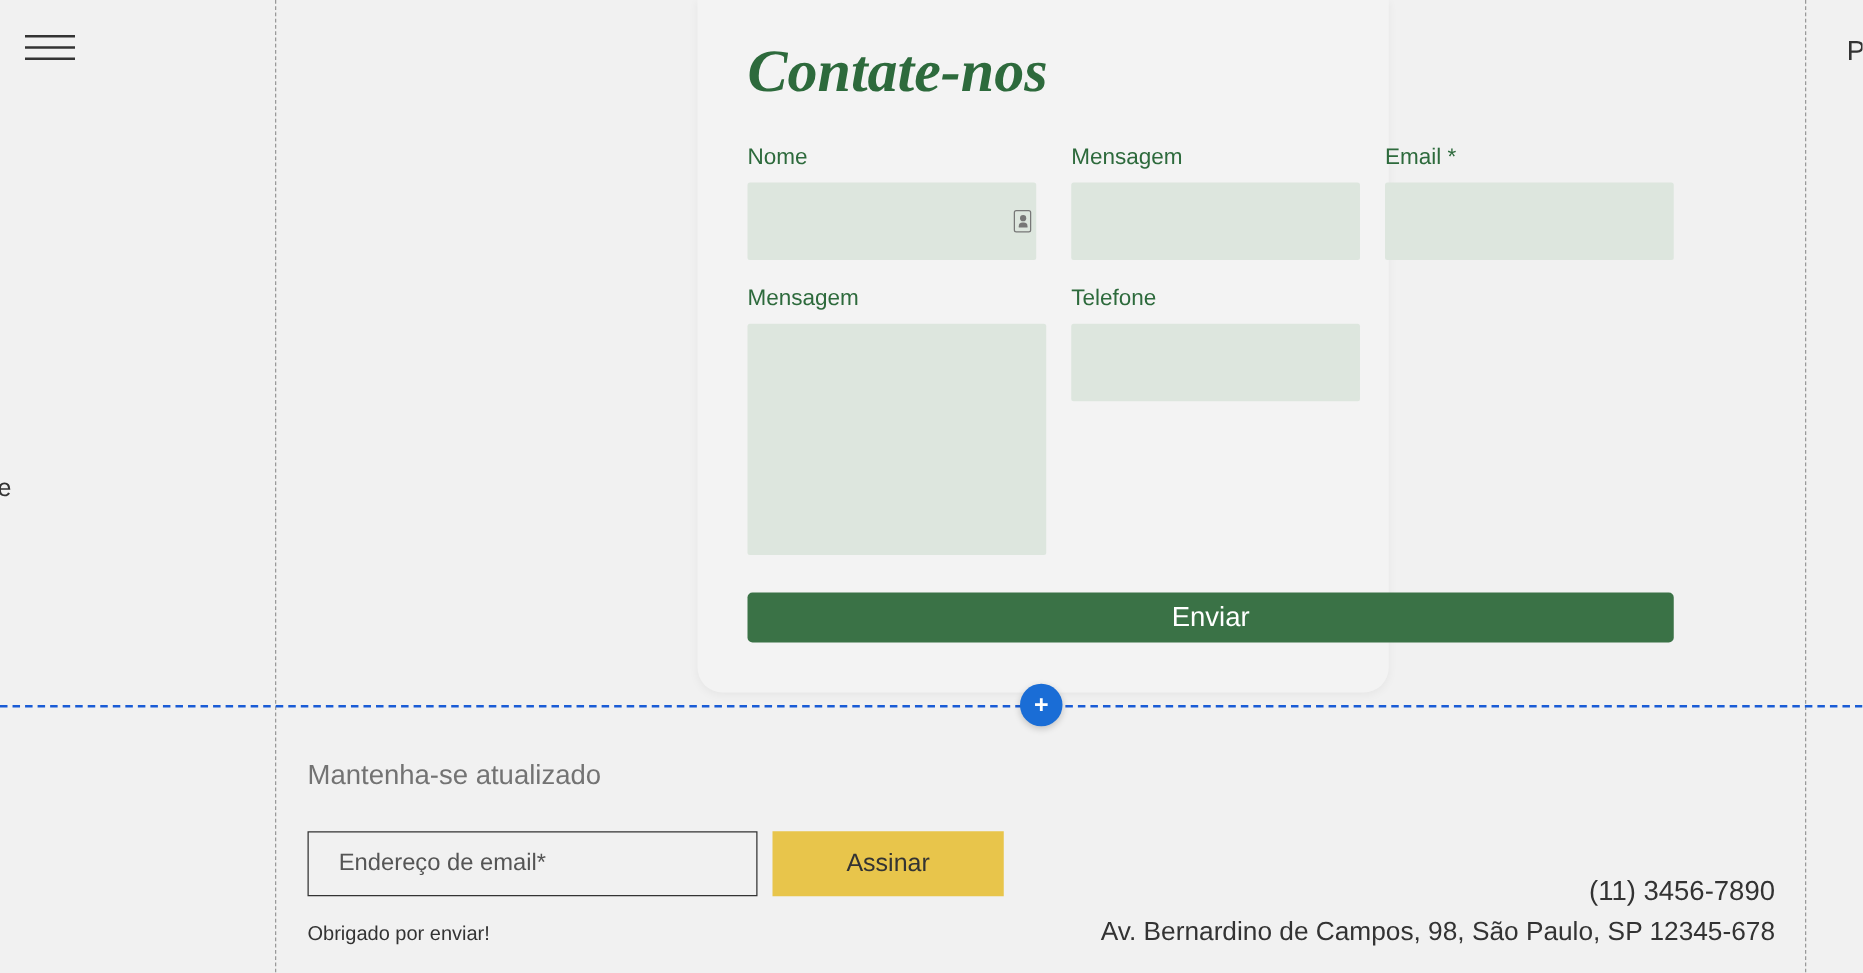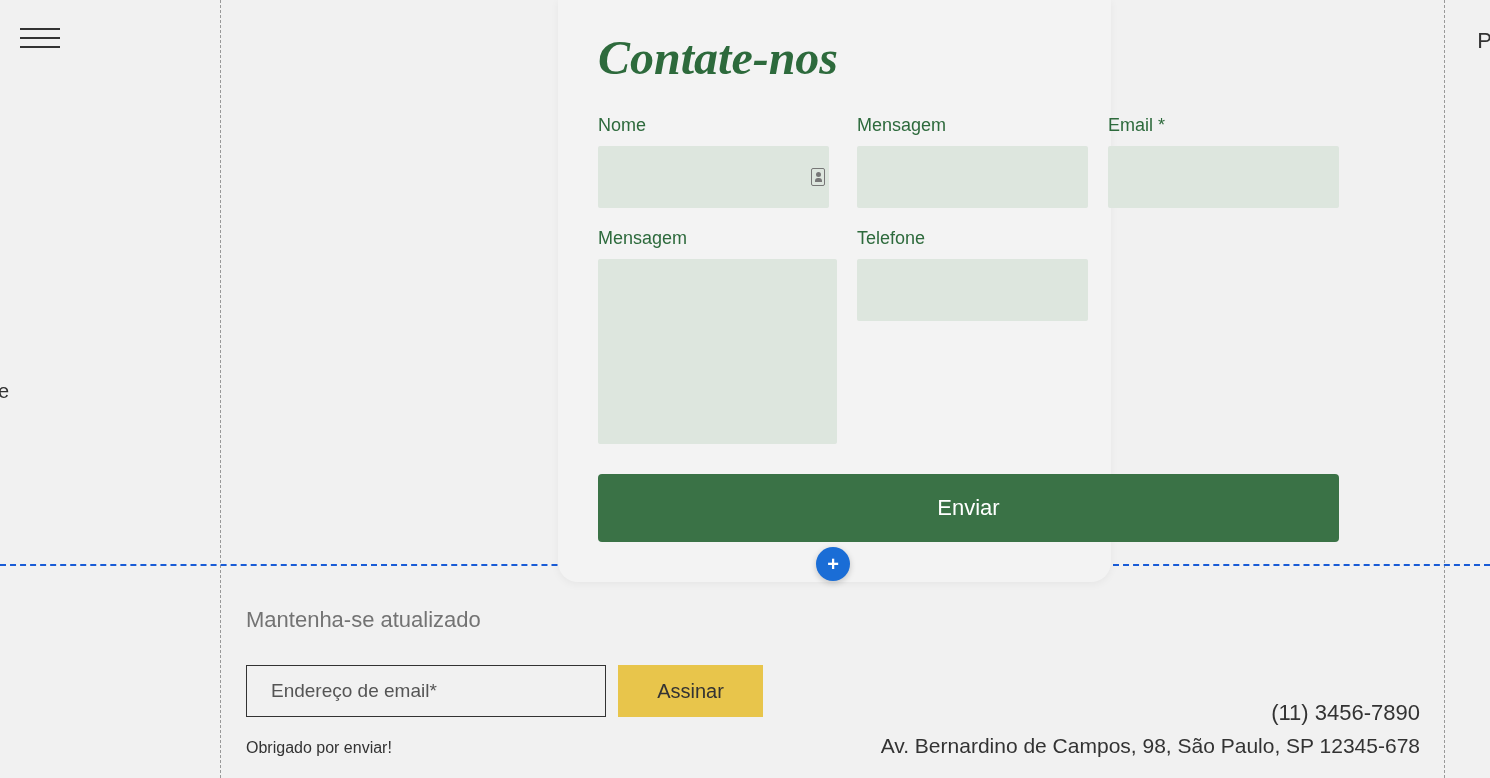--- a/index.html
+++ b/index.html
@@ -157,21 +157,21 @@
     }
     .message-group {
       grid-row: span 2;
       justify-content: center;
     }
     .submit-btn {
       grid-column: 1 / -1;
       background: #3a7246;
       color: #fff;
       border: none;
-      height: 68px;
+      height: 40px;
       font-size: 22px;
       font-weight: 300;
       border-radius: 4px;
       cursor: pointer;
       margin-top: 10px;
     }
     .add-circle {
       position: absolute;
       left: 833px;
       top: 564px;
@@ -214,21 +214,21 @@
       background: transparent;
       font-size: 19px;
       font-weight: 300;
       padding: 0 24px;
       color: #333;
     }
     .email-input::placeholder {
       color: #555;
     }
     .subscribe-btn {
-      width: 145px;
+      width: 185px;
       height: 52px;
       background: #e8c54b;
       border: none;
       font-size: 20px;
       font-weight: 300;
       color: #333;
       cursor: pointer;
     }
     .thanks-msg {
       font-size: 16px;

